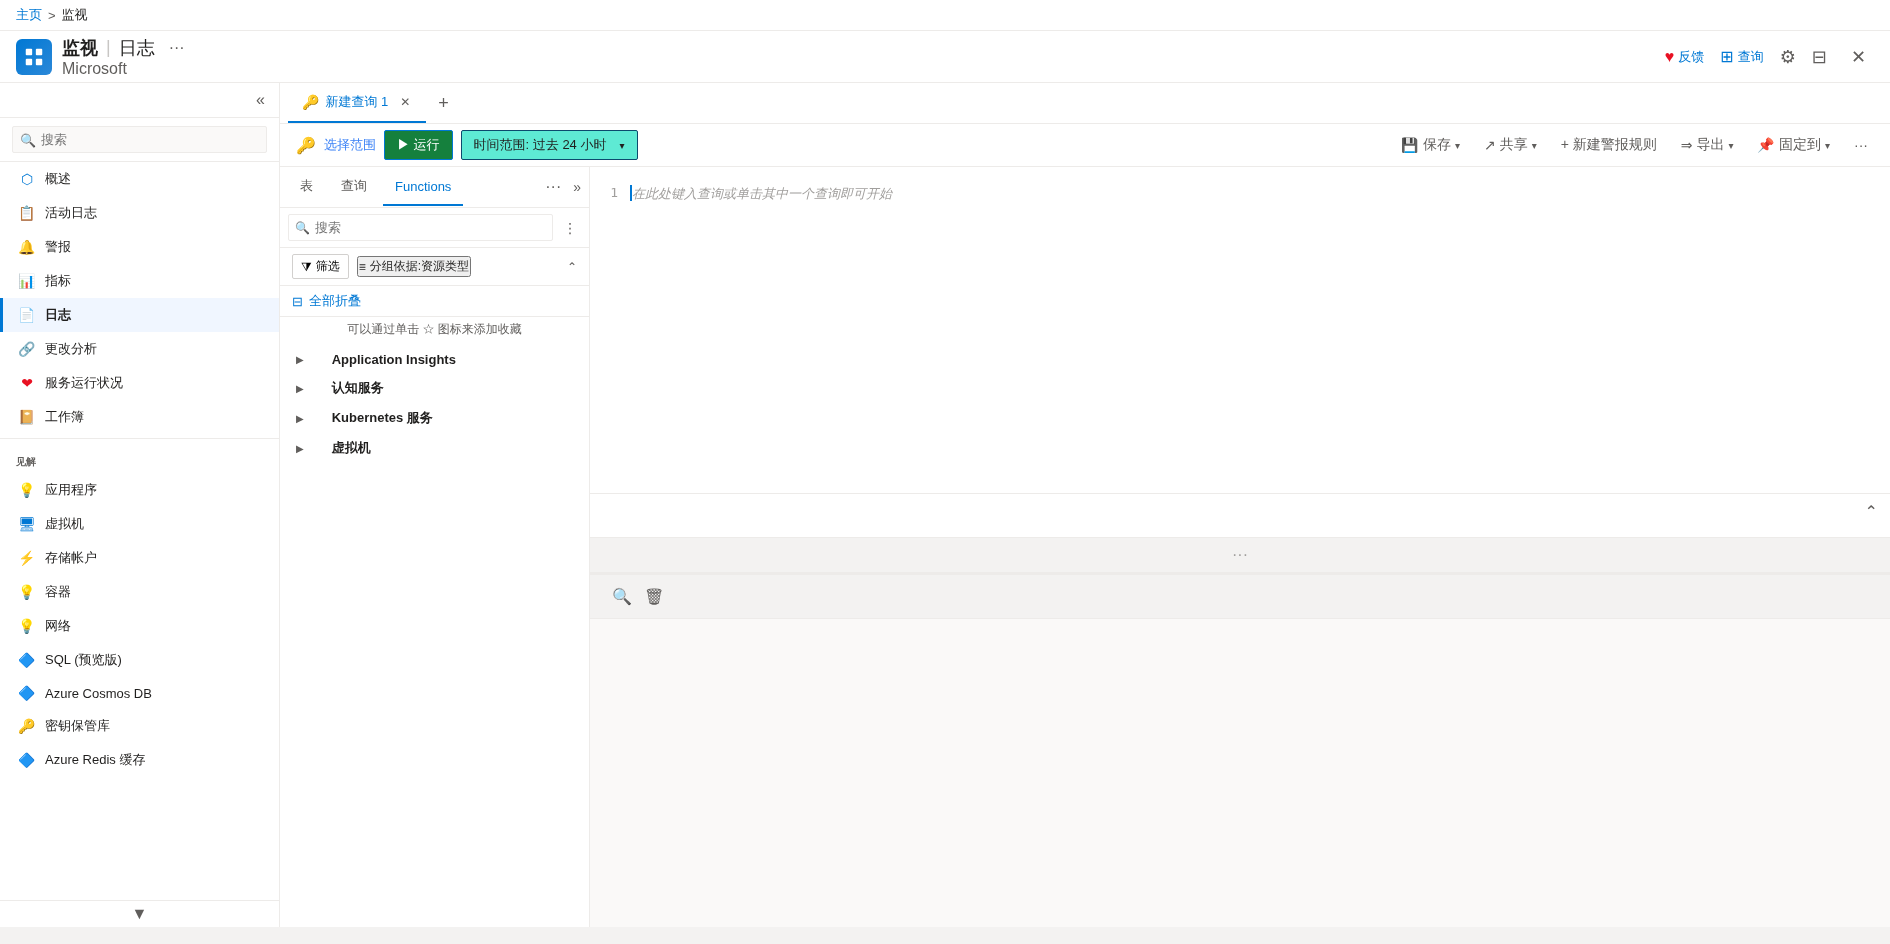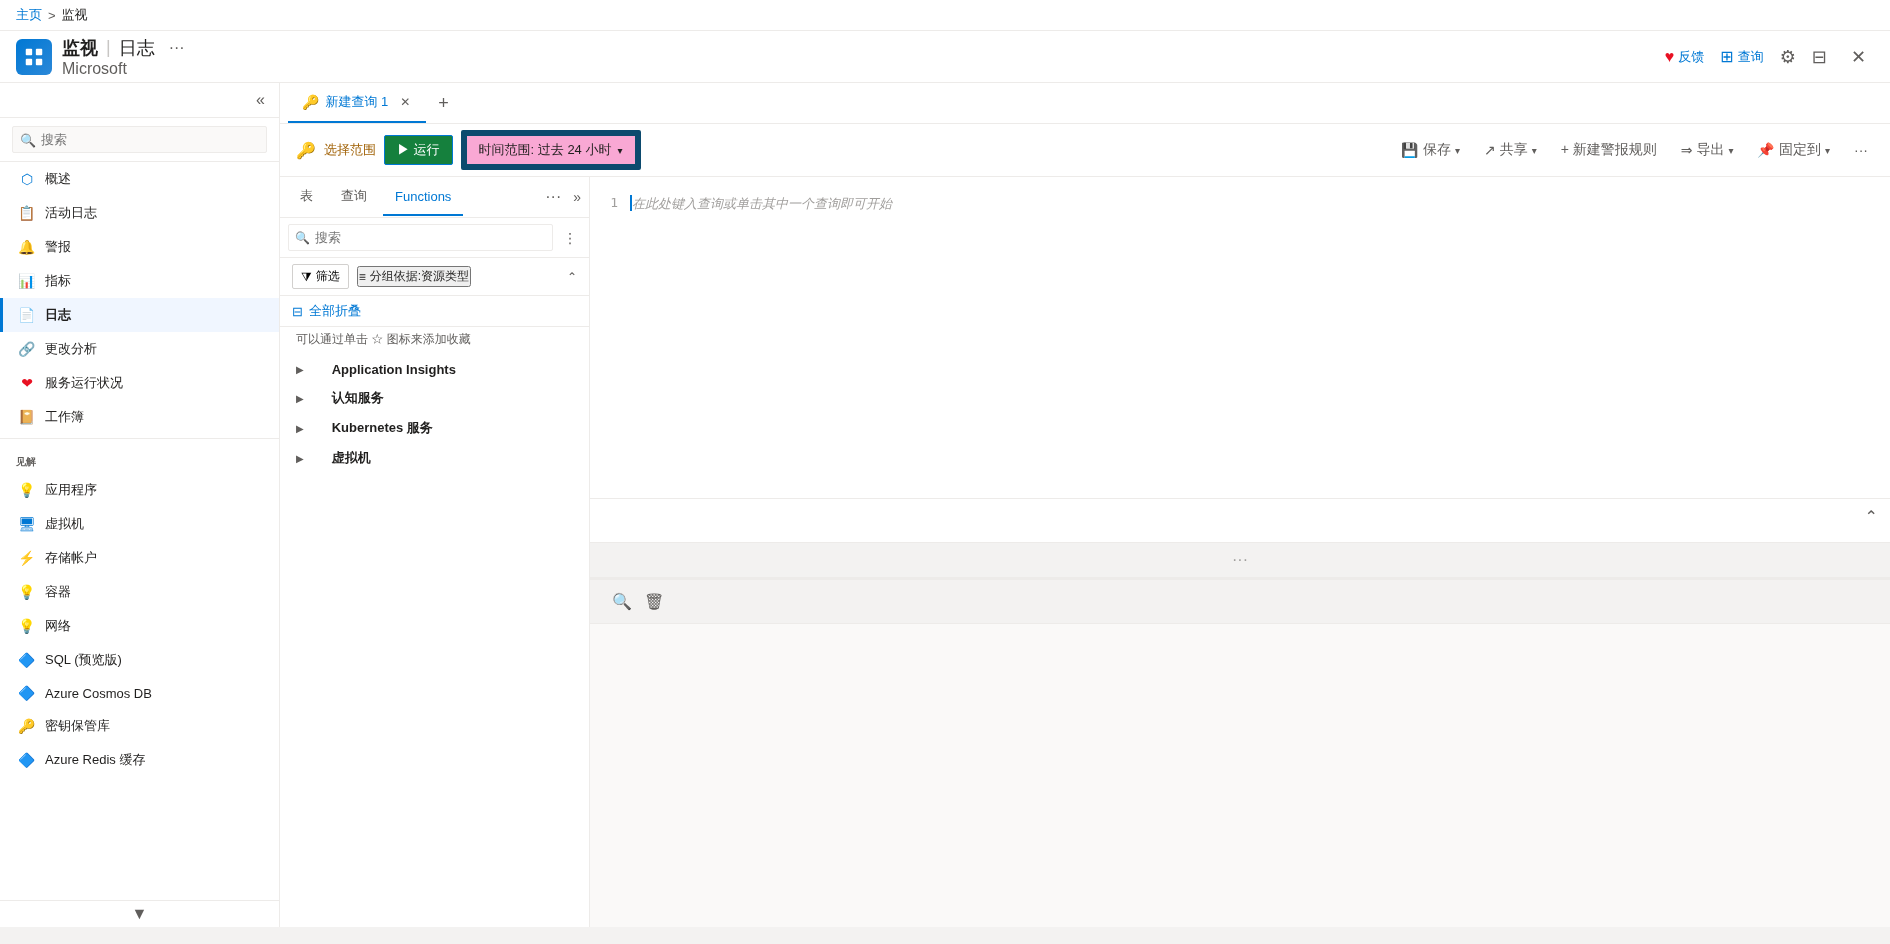--- a/index.html
+++ b/index.html
@@ -94,25 +94,25 @@
       gap: 8px;
     }
     .toolbar-left { display: flex; align-items: center; gap: 8px; flex: 1; }
     .toolbar-right { display: flex; align-items: center; gap: 12px; }
     .toolbar-btn {
       background: none; border: 1px solid #edebe9; border-radius: 2px;
       padding: 5px 12px; cursor: pointer; font-size: 13px; color: #201f1e;
       display: flex; align-items: center; gap: 6px;
     }
     .toolbar-btn.primary { background: #15803d; color: #fff; border-color: #0078d4; }
-    .scope-btn { background: none; border: none; cursor: pointer; color: #a16207; font-size: 13px; }
+    .scope-btn { background: none; border: none; cursor: pointer; color: #3b82f6; font-size: 13px; }
     .time-range-btn {
-      background: #f9a8d4; border: 6px solid #0c4a6e; border-radius: 2px;
+      background: #5eead4; border: 1px solid #0c4a6e; border-radius: 2px;
       padding: 5px 12px; cursor: pointer; font-size: 13px; color: #201f1e;
-      display: flex; align-items: center; gap: 6px;
+      display: flex; align-items: center; gap: 13px;
     }
     .toolbar-icon-btn { background: none; border: none; cursor: pointer; color: #605e5c; font-size: 14px; padding: 4px 6px; display: flex; align-items: center; gap: 4px; }
 
     
     .panels { display: flex; flex: 1; overflow: hidden; }
 
     
     .left-panel {
       width: 310px;
       border-right: 1px solid #edebe9;
@@ -142,21 +142,21 @@
     }
     .panel-search .search-icon { position: absolute; left: 7px; top: 50%; transform: translateY(-50%); color: #605e5c; font-size: 12px; }
     .panel-icon-btn { background: none; border: none; cursor: pointer; color: #605e5c; font-size: 14px; padding: 4px; }
     .filter-bar { display: flex; align-items: center; padding: 6px 12px; gap: 8px; border-bottom: 1px solid #edebe9; }
     .filter-chip { display: flex; align-items: center; gap: 4px; padding: 3px 8px; border: 1px solid #d2d0ce; border-radius: 2px; font-size: 12px; cursor: pointer; background: #fff; }
     .group-by { display: flex; align-items: center; gap: 4px; font-size: 12px; color: #201f1e; cursor: pointer; }
     .expand-icon { margin-left: auto; cursor: pointer; color: #605e5c; font-size: 12px; }
     .collapse-all-btn { display: flex; align-items: center; gap: 6px; padding: 6px 12px; color: #0078d4; font-size: 13px; cursor: pointer; border-bottom: 1px solid #edebe9; }
     .left-panel-content { flex: 1; overflow-y: auto; }
     .section-label { padding: 10px 16px 4px; font-weight: 700; font-size: 13px; }
-    .section-hint { padding: 4px 16px 8px; font-size: 12px; color: #605e5c; }
+    .section-hint { padding: 4px 16px 8px; font-size: 12px; color: #605e5c; text-align: center; }
     .tree-item { display: flex; align-items: center; gap: 6px; padding: 6px 16px; cursor: pointer; font-size: 13px; }
     .tree-item .chevron { color: #605e5c; font-size: 10px; }
     .tree-item .item-label { font-weight: 600; margin-left: 22px; }
     .panel-collapse-btn { background: none; border: none; cursor: pointer; color: #605e5c; font-size: 14px; margin-left: 4px; }
     .panel-more-btn { background: none; border: none; cursor: pointer; color: #605e5c; font-size: 16px; margin-right: 4px; }
 
     
     .right-panel { flex: 1; display: flex; flex-direction: column; background: #faf9f8; }
     .query-editor { flex: 1; padding: 8px 0; font-family: 'Consolas', monospace; font-size: 13px; position: relative; background: #fff; min-height: 200px; }
     .line-numbers { color: #a19f9d; padding: 0 12px; user-select: none; display: inline-block; width: 40px; text-align: right; }

